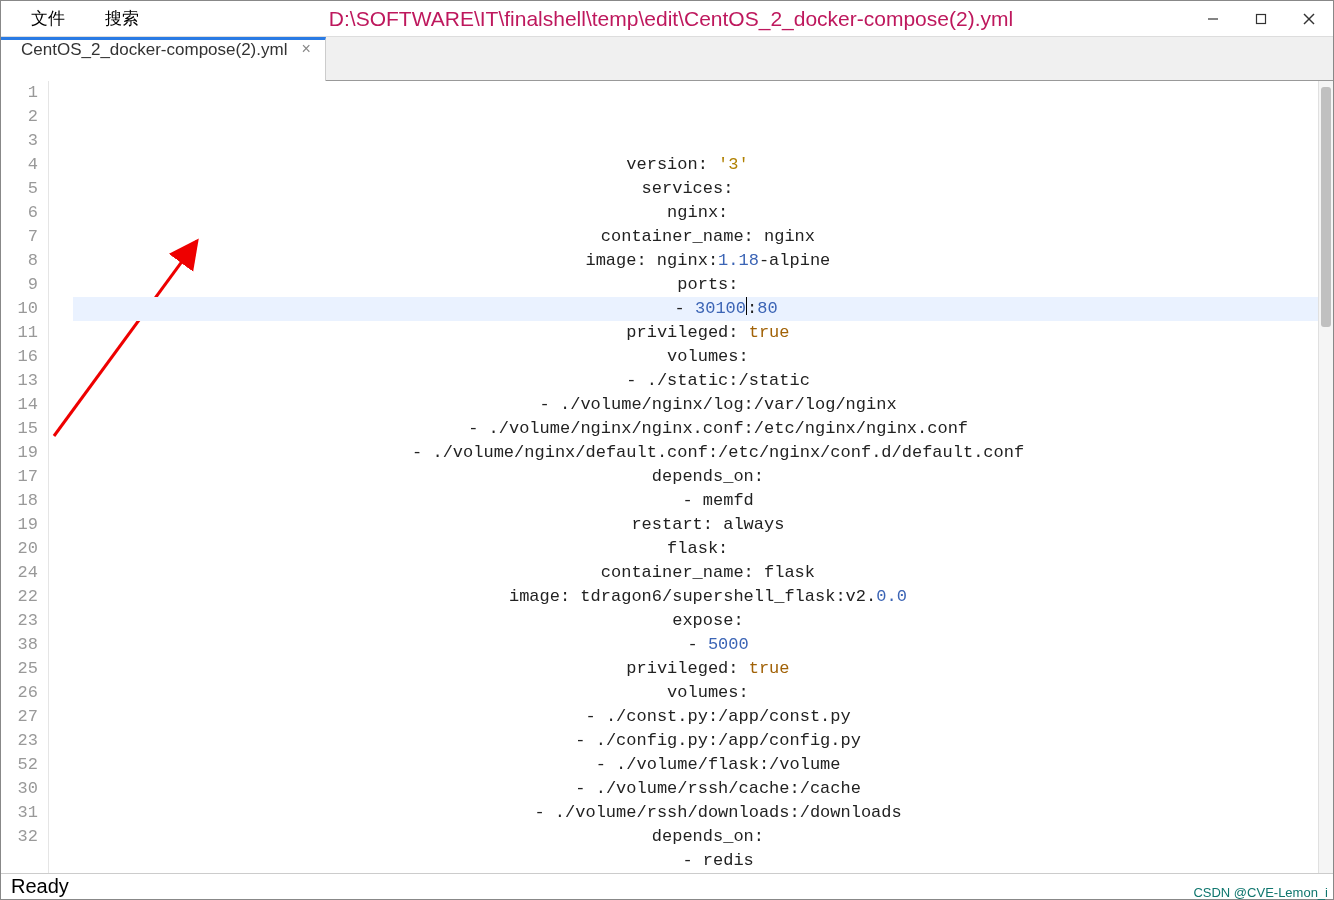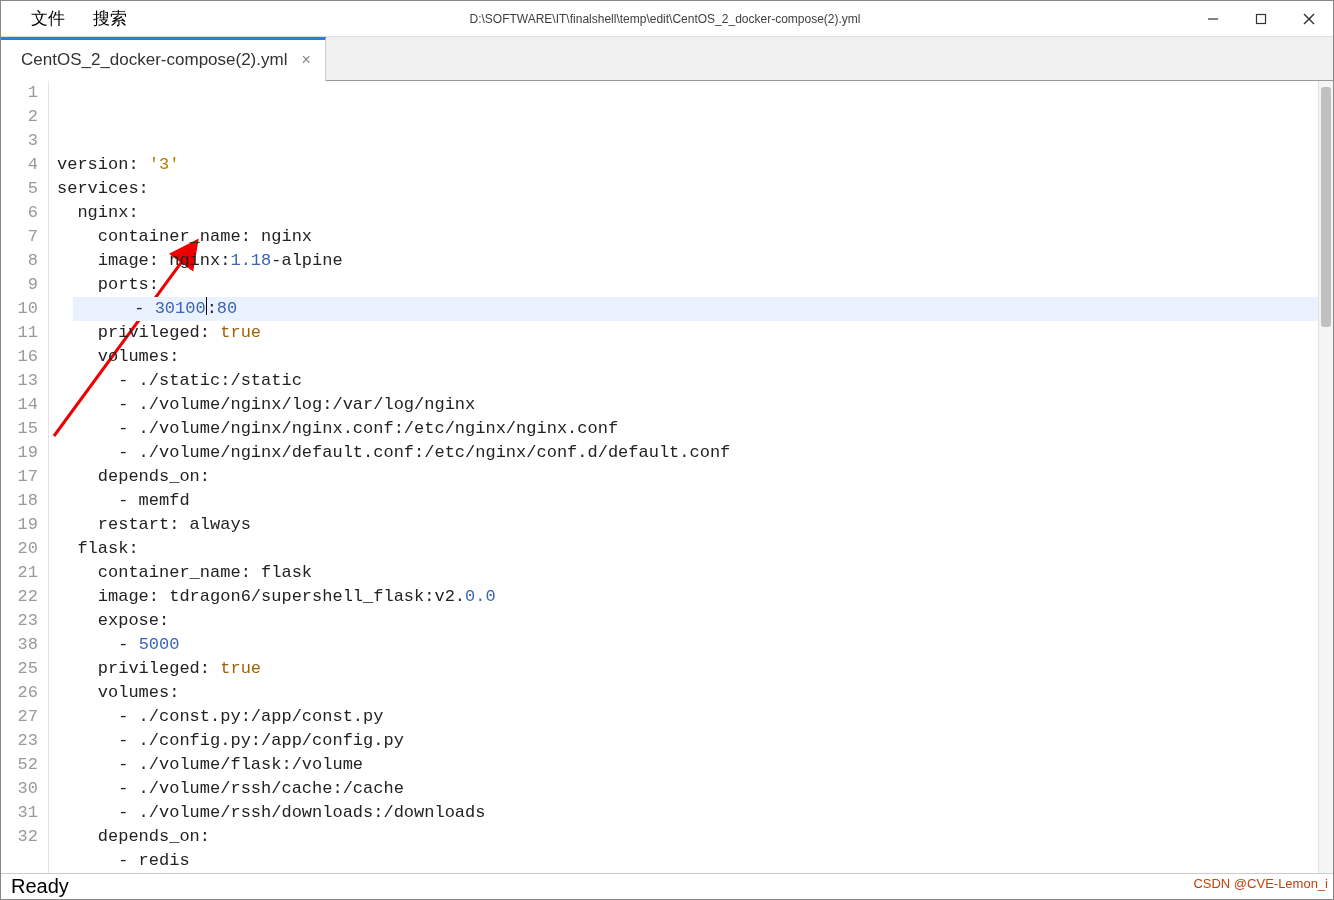--- a/index.html
+++ b/index.html
@@ -14,27 +14,27 @@
   flex-direction: column;
   border: 1px solid #888;
 }
 .titlebar {
   height: 36px;
   display: flex;
   align-items: center;
   background: #fff;
   border-bottom: 1px solid #ddd;
 }
-.menus { display: flex; gap: 0; padding-left: 16px; }
+.menus { display: flex; gap: 12px; padding-left: 16px; }
 .menu-item { padding: 6px 14px; font-size: 17px; cursor: default; }
 .title-path {
   flex: 1;
   text-align: center;
-  font-size: 12px;
-  color: #404040;
+  font-size: 21px;
+  color: #be185d;
   white-space: nowrap;
   overflow: hidden;
 }
 .win-controls { display: flex; }
 .win-btn {
   width: 48px; height: 36px;
   display: flex; align-items: center; justify-content: center;
   cursor: default;
 }
 .win-btn svg { width: 14px; height: 14px; }
@@ -44,21 +44,21 @@
   align-items: center;
   background: #f0f0f0;
   border-bottom: 1px solid #999;
 }
 .tab {
   height: 44px;
   background: #fff;
   border-top: 3px solid #2a7be4;
   border-right: 1px solid #ccc;
   display: flex;
-  align-items: center;
+  align-items: flex-start;
   padding: 0 14px 0 20px;
   font-size: 17px;
   color: #333;
   gap: 14px;
 }
 .tab .close-x { font-size: 16px; color: #888; cursor: default; }
 .editor-wrap {
   flex: 1;
   display: flex;
   overflow: hidden;
@@ -82,20 +82,21 @@
   user-select: none;
   background:#fff;
 }
 .gutter div { height: 24px; }
 .code {
   flex: 1;
   padding-left: 8px;
   white-space: pre;
   color: #222;
   position: relative;
+  text-align: center;
 }
 .code .line { height: 24px; display: block; position: relative; }
 .code .line.hl { background: #eaf2ff; margin-left: 16px; }
 .s-key { color: #222; }
 .s-num { color: #3b64b5; }
 .s-str { color: #b08000; }
 .s-true { color: #a16207; }
 .cursor {
   display:inline-block; width:1px; height:18px;
   background:#000; vertical-align: -2px;
@@ -108,23 +109,23 @@
   height: 26px;
   display: flex;
   align-items: center;
   padding: 0 10px;
   border-top: 1px solid #ccc;
   font-size: 20px;
 }
 .watermark {
   position: absolute;
   right: 6px;
-  bottom: 9px;
+  bottom: 0;
   font-size: 13px;
-  color: #c2410c;
+  color: #0f766e;
   font-family: Arial, sans-serif;
 }
 .scrollbar-track {
   width: 15px;
   background: #f5f5f5;
   border-left: 1px solid #e0e0e0;
   position: relative;
 }
 .scrollbar-thumb {
   position: absolute;
@@ -186,21 +187,21 @@
         <div>11</div>
         <div>16</div>
         <div>13</div>
         <div>14</div>
         <div>15</div>
         <div>19</div>
         <div>17</div>
         <div>18</div>
         <div>19</div>
         <div>20</div>
-        <div>21</div>
+        <div>24</div>
         <div>22</div>
         <div>23</div>
         <div>38</div>
         <div>25</div>
         <div>26</div>
         <div>27</div>
         <div>23</div>
         <div>52</div>
         <div>30</div>
         <div>31</div>

